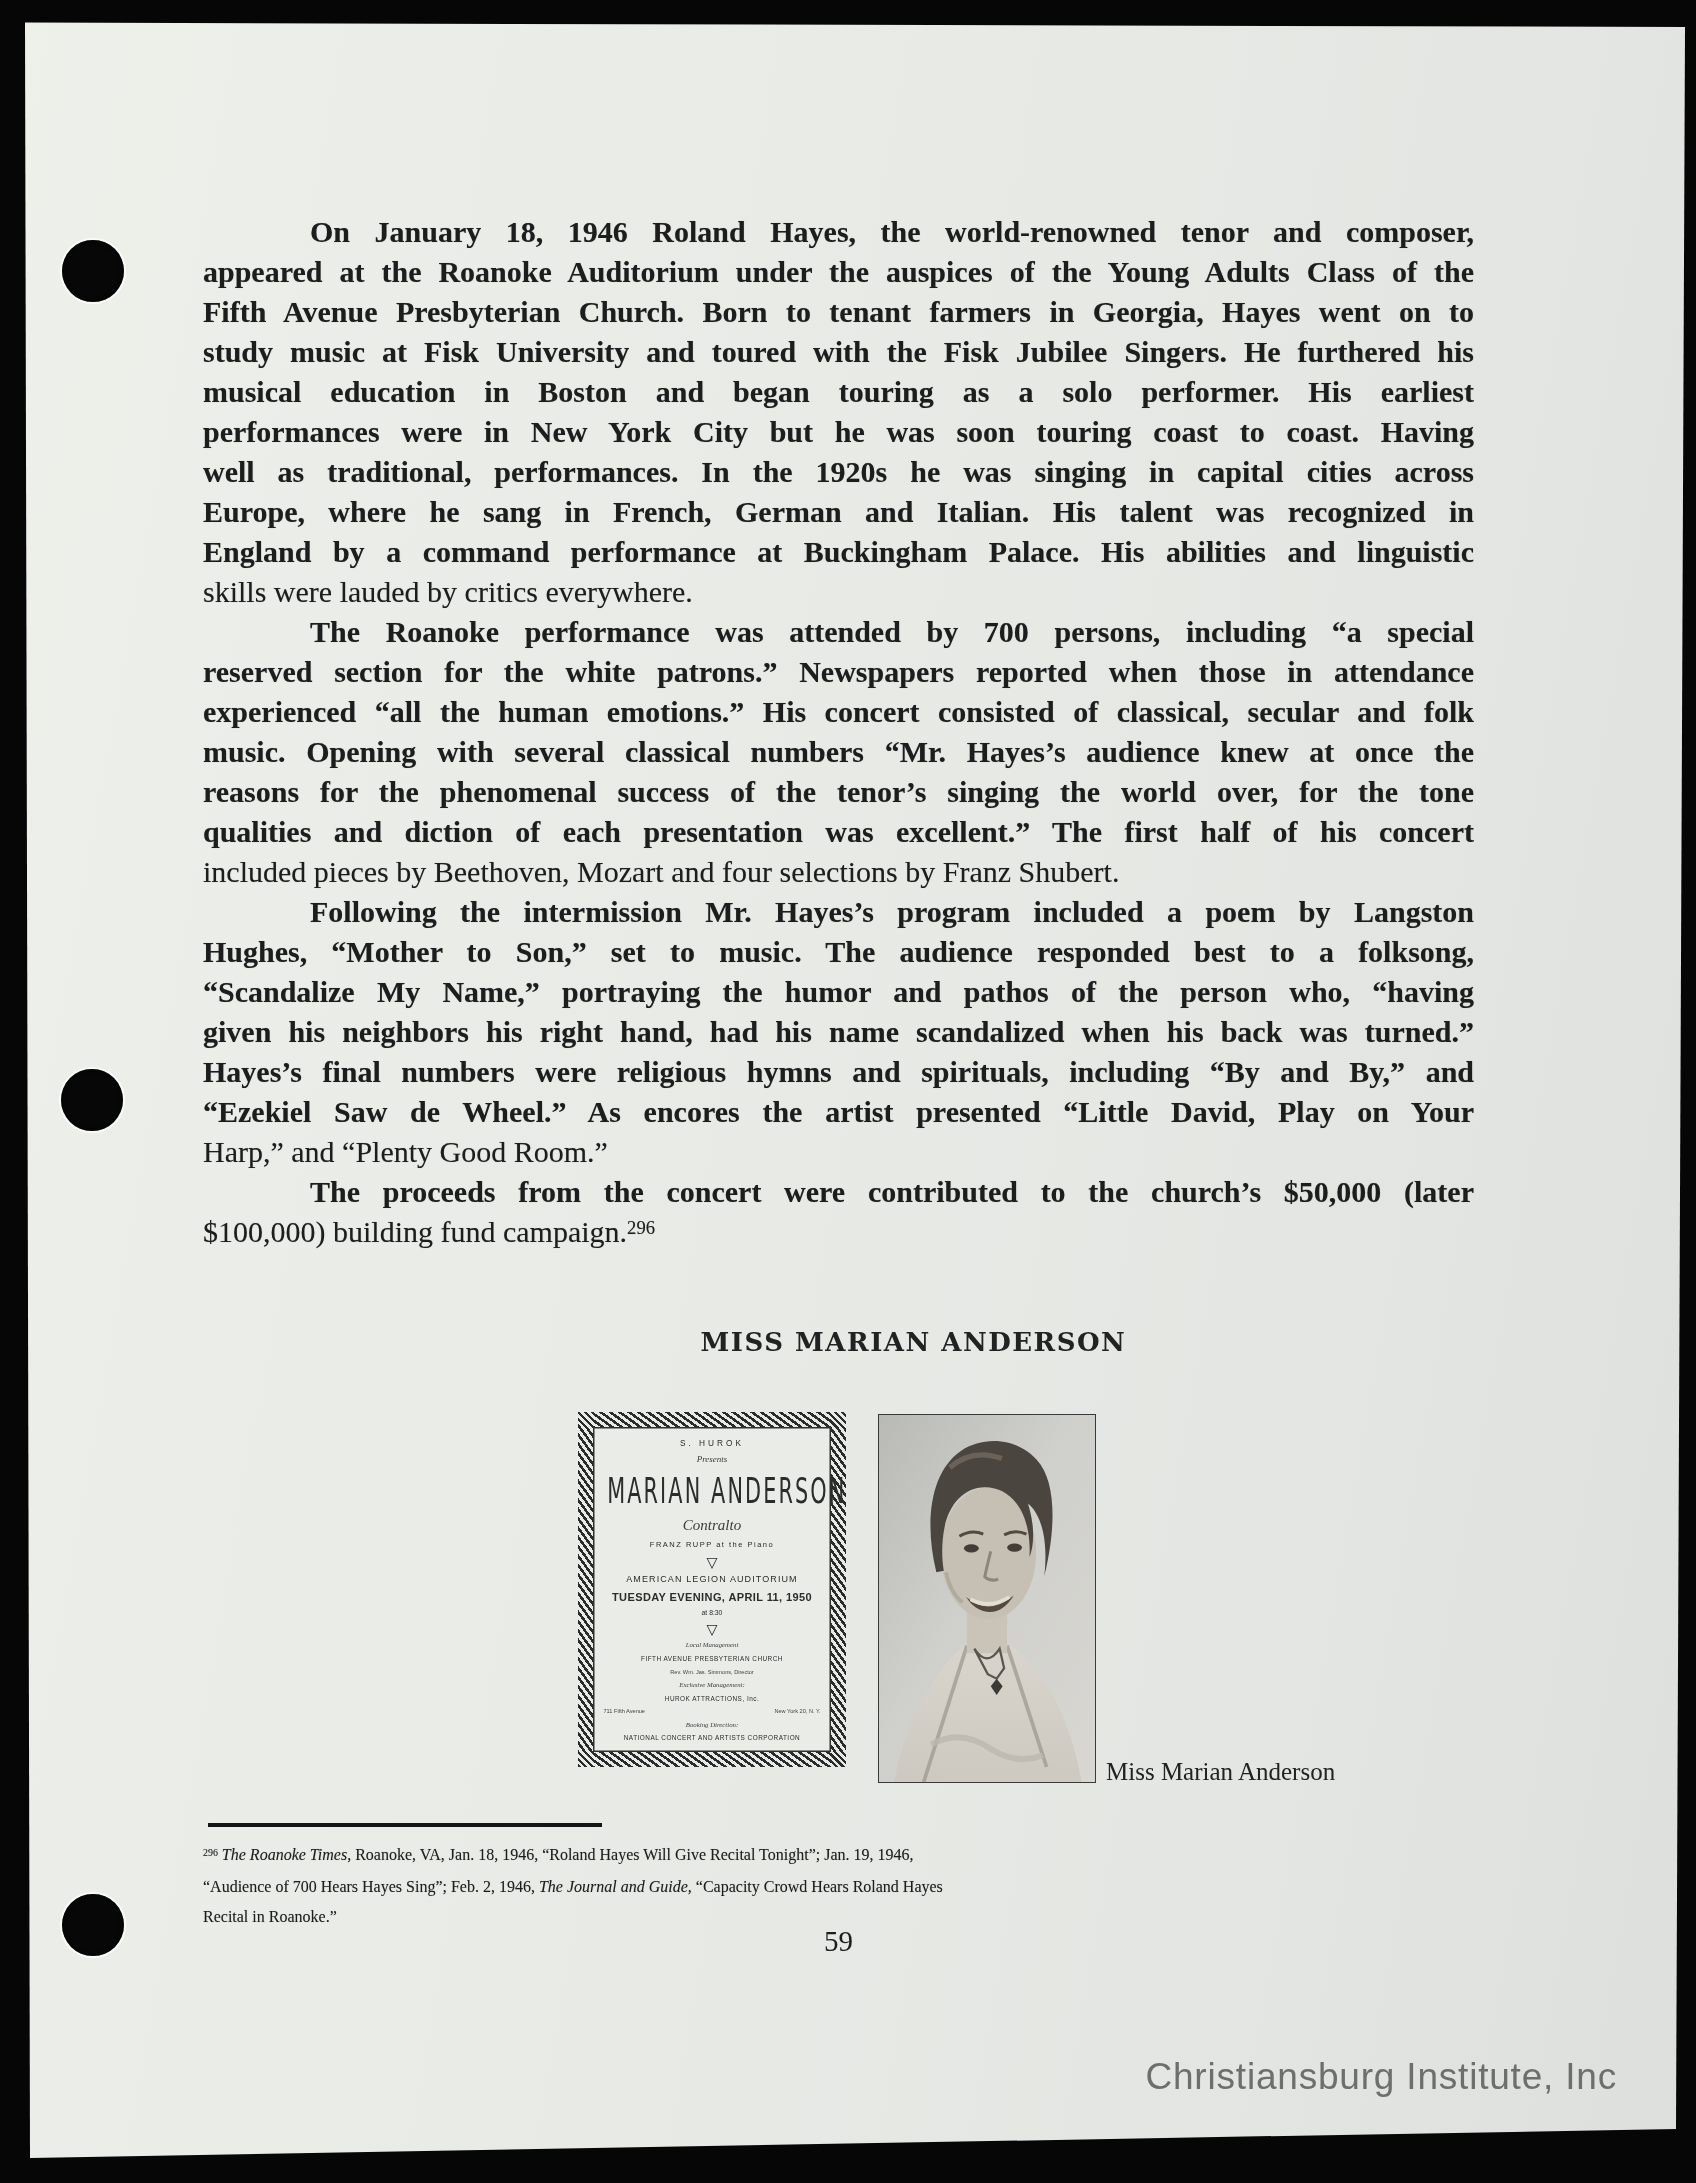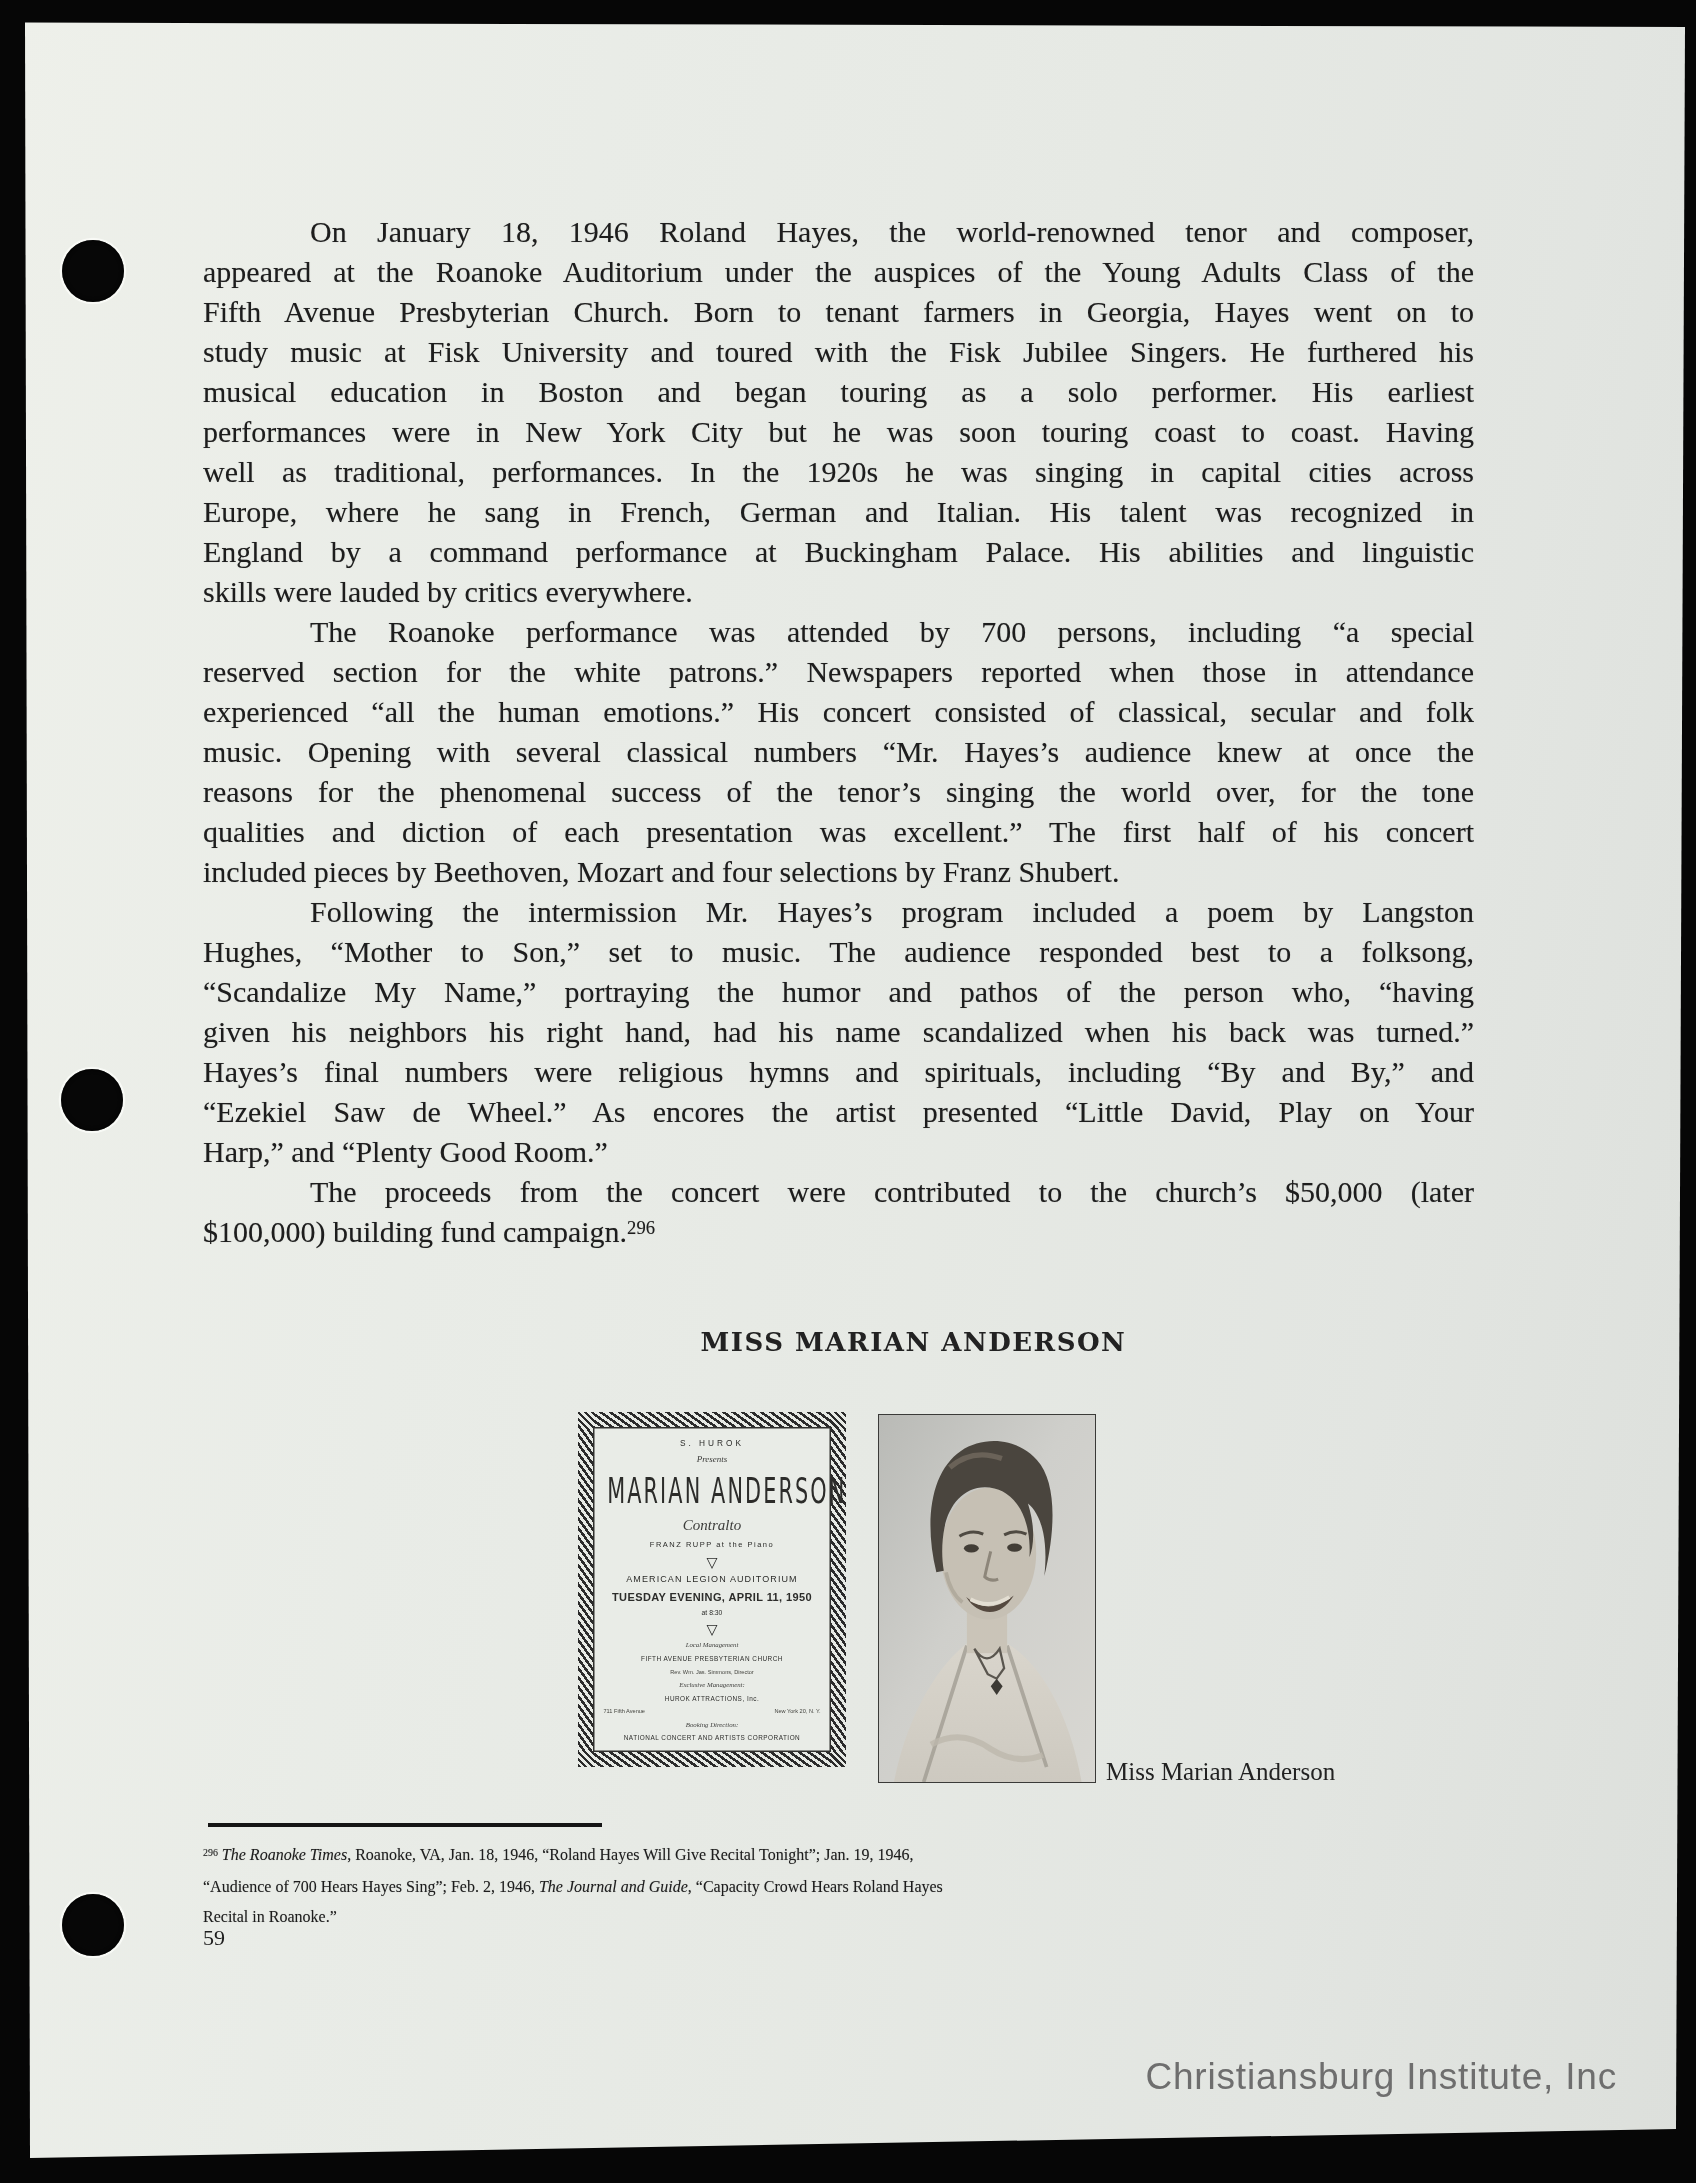--- a/index.html
+++ b/index.html
@@ -10,21 +10,21 @@
          clip-path:polygon(25px 22.6px, 1685px 27px, 1676px 2129px, 30px 2158px);
          background:linear-gradient(100deg,#eef0ea 0%,#e9ece7 30%,#e6e9e4 55%,#e2e5e1 78%,#dcdfdb 100%);
          filter:drop-shadow(2.3px 2.3px 1.5px rgba(214,160,214,0.45));}
   
   .hole{position:absolute;width:62px;height:62px;border-radius:50%;background:#070707;
         box-shadow:0 0 0 2.3px rgba(250,252,248,.85), inset 0 0 4.5px #000;}
   
   #body-text{position:absolute;left:203px;top:212px;width:1271px;font-size:30px;
              text-shadow:0 0 0.8px rgba(25,25,25,.35);}
   #body-text .bline{height:40px;line-height:40px;overflow:hidden;white-space:nowrap;}
-  #body-text .just{text-align:justify;text-align-last:justify;}
+  #body-text .just{text-align:justify;text-align-last:justify;font-weight:bold;}
   #body-text .fl{padding-left:107px;}
   sup{font-size:62%;vertical-align:baseline;position:relative;top:-0.45em;}
   
   #heading{position:absolute;left:203px;top:1327px;width:1271px;padding-left:75px;
            text-align:center;font-family:"DejaVu Serif",serif;font-weight:700;
            font-size:26px;letter-spacing:1.5px;color:#222;}
   
   #flyer{position:absolute;left:578px;top:1412px;width:268px;height:355px;box-sizing:border-box;
          border:15px solid transparent;
          border-image:repeating-linear-gradient(45deg,#2b2b2b 0 3px,rgba(0,0,0,0) 3px 6.4px) 20;
@@ -50,21 +50,21 @@
   
   #photo{position:absolute;left:878px;top:1414px;width:218px;height:369px;
          border:1.5px solid #3a3a38;box-sizing:border-box;background:#c9c9c5;}
   #photo svg{display:block;width:100%;height:100%;}
   #caption{position:absolute;left:1106px;top:1758px;font-size:25px;color:#222;}
   
   #fn-rule{position:absolute;left:208px;top:1823px;width:394px;height:3.8px;background:#151515;}
   #footnote{position:absolute;left:203px;top:1840px;width:1271px;font-size:16px;line-height:30px;
             text-shadow:0 0 0.8px rgba(25,25,25,.3);}
   
-  #pagenum{position:absolute;left:203px;top:1925px;width:1271px;font-size:22px;}
+  #pagenum{position:absolute;left:203px;top:1925px;width:1271px;text-align:center;font-size:29px;}
   #watermark{position:absolute;right:80px;top:2056px;font-family:"Liberation Sans",sans-serif;
              font-size:37px;color:#6e6e6e;letter-spacing:0.8px;}
 </style>
 </head>
 <body>
 
 <div id="stage">
   <div id="paper">
 
     <div class="hole" style="left:62px;top:240px;"></div>

